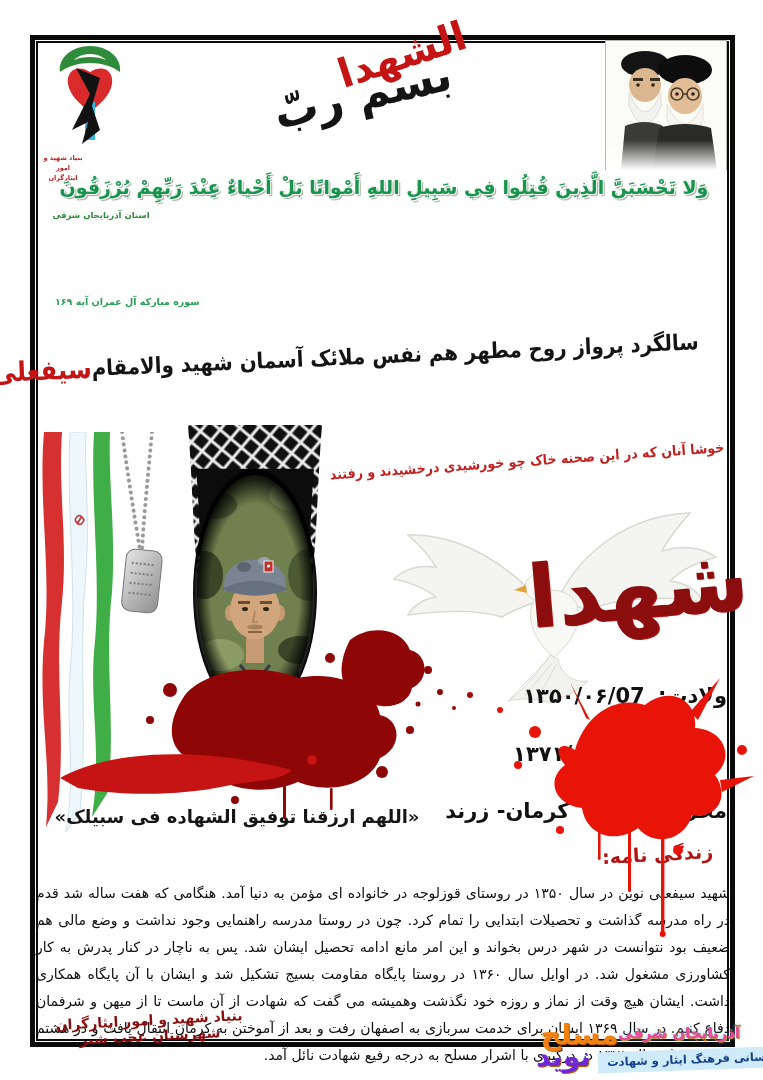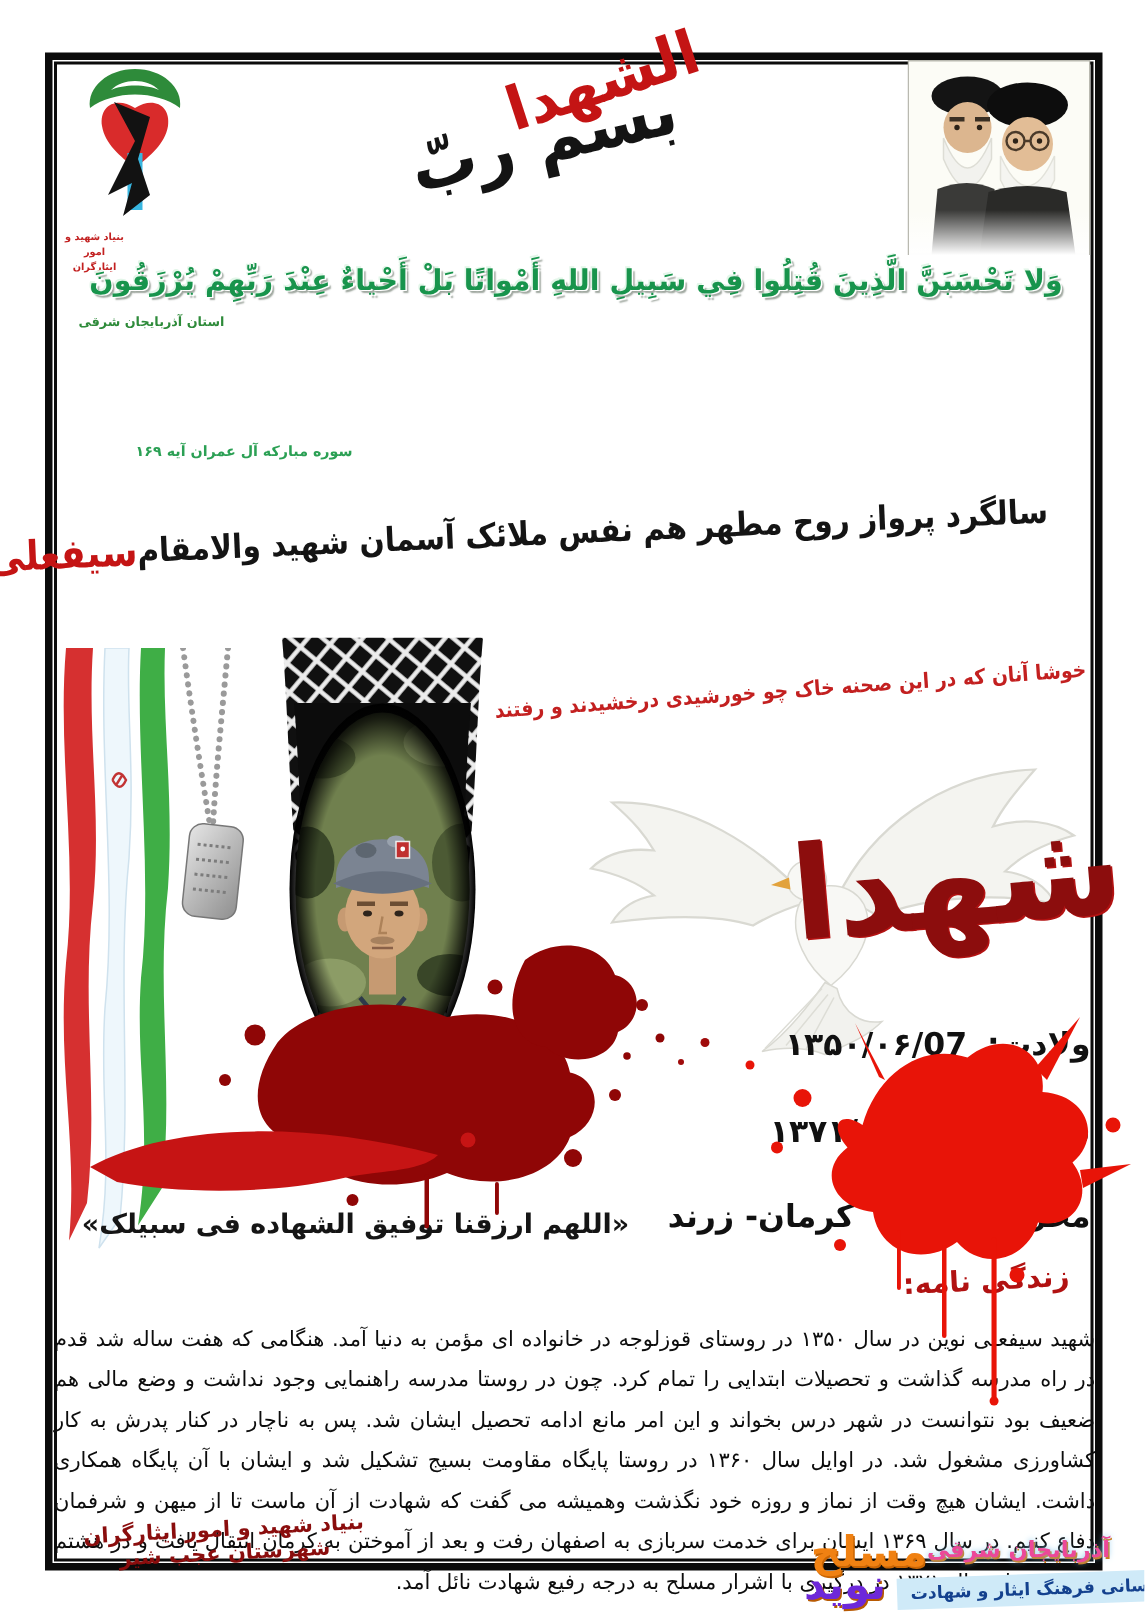--- a/index.html
+++ b/index.html
@@ -22,21 +22,21 @@
   .bism-black{position:absolute;left:4px;top:30px;font-size:44px;font-weight:bold;color:#141414;
               transform:rotate(-9deg);letter-spacing:-2px;direction:rtl;}
   .portraits{left:605px;top:40px;width:122px;height:132px;z-index:3;}
   
   .verse{left:38px;top:176px;width:692px;text-align:center;direction:rtl;z-index:3;
          font-size:19px;font-weight:bold;color:#18944c;white-space:nowrap;
          text-shadow:1px 1px 0 #ffffff,2px 2px 1px #9fa79f,-1px -1px 0 #e3f6e9;}
   .translation{left:58px;top:250px;width:652px;text-align:center;direction:rtl;z-index:3;
          font-size:12.5px;font-weight:bold;color:#2ba054;text-shadow:1px 1px 0 #cfd6cf;}
   .verse-source{left:55px;top:296px;width:180px;font-size:9.5px;font-weight:bold;color:#2ba054;
-         direction:rtl;text-align:right;z-index:3;}
+         direction:rtl;text-align:left;z-index:3;}
   
   .title-row{left:34px;top:340px;width:700px;display:flex;flex-direction:row;align-items:center;
          justify-content:space-between;direction:rtl;z-index:3;
          transform:rotate(-2.5deg) scaleX(0.9);transform-origin:center;}
   .title-black{font-size:22px;font-weight:bold;color:#141414;white-space:nowrap;}
   .title-name{font-size:27px;font-weight:bold;color:#c41414;white-space:nowrap;padding-left:4px;}
   
   .flag{left:36px;top:432px;width:100px;height:410px;z-index:2;}
   .dogtag{left:100px;top:432px;width:80px;height:200px;z-index:2;}
   .photo{left:160px;top:425px;width:190px;height:370px;z-index:2;}

